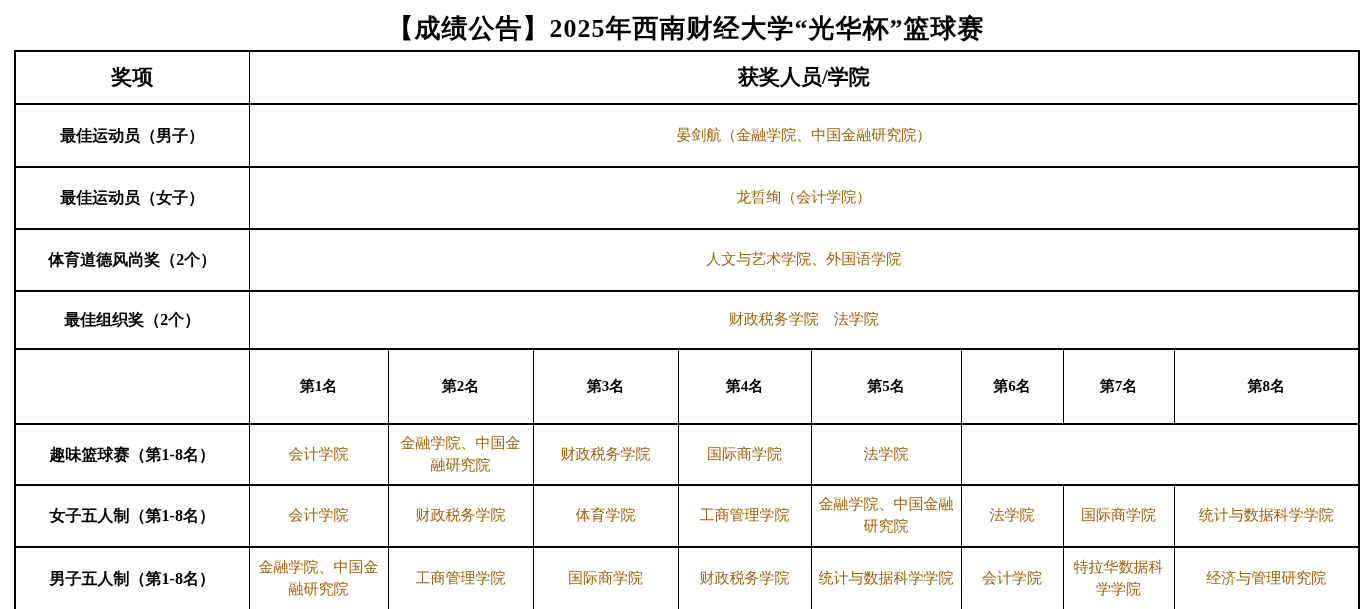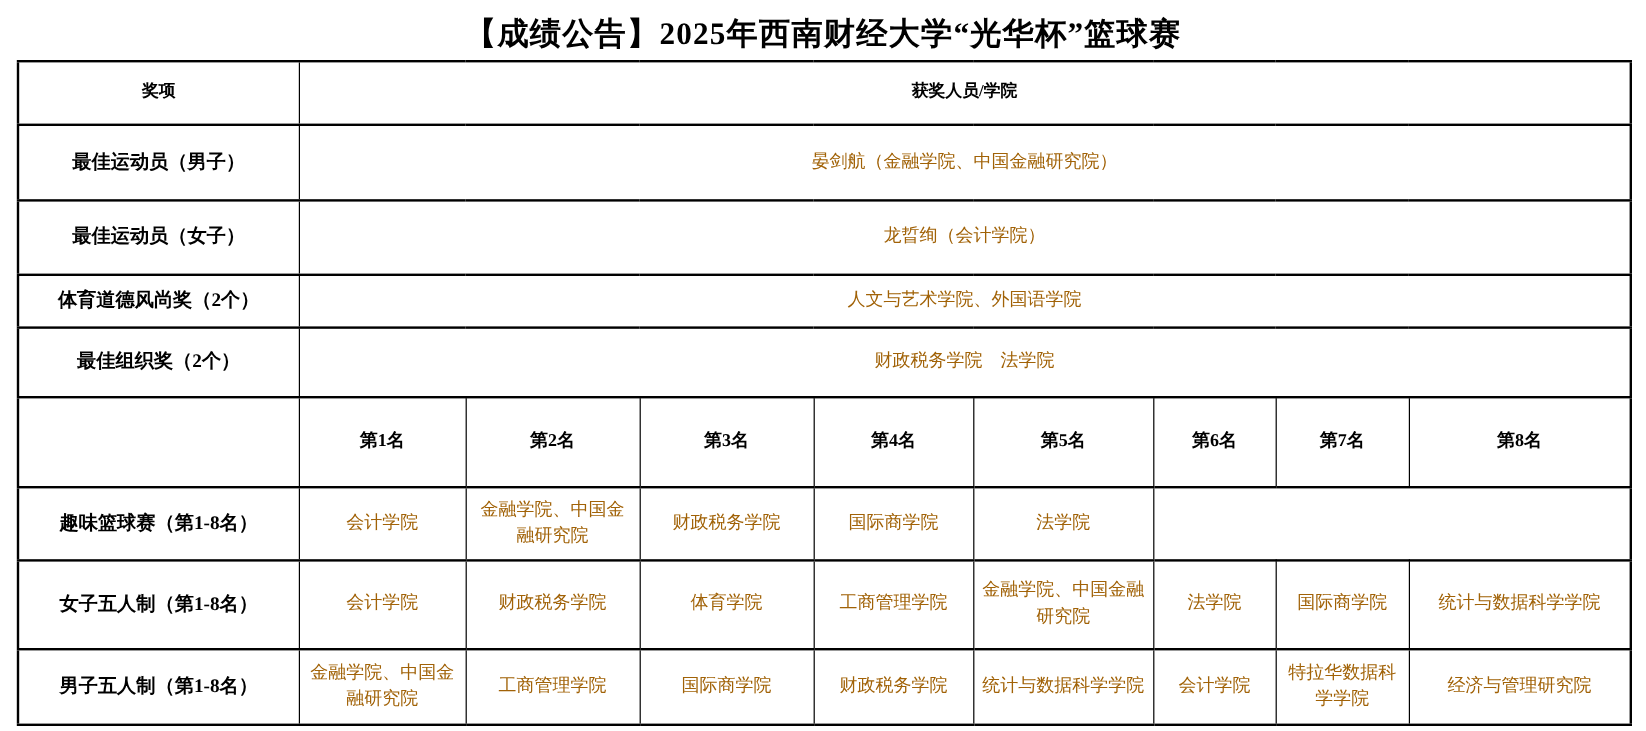--- a/index.html
+++ b/index.html
@@ -40,35 +40,35 @@
     vertical-align: middle;
     padding: 2px 6px;
     line-height: 1.45;
     overflow: hidden;
   }
   .results th {
     font-weight: bold;
     color: #000000;
     font-size: 16px;
   }
-  .results .top-header th { font-size: 14px; }
+  .results .top-header th { font-size: 21px; }
   .results td {
     font-weight: normal;
     color: #a16207;
     font-size: 15px;
   }
   .results .rank-header th { font-size: 15px; }
   .row-h-head  { height: 53px; }
   .row-h-award1 { height: 63px; margin-left: 17px; }
   .row-h-award2 { height: 62px; padding-left: 38px; }
-  .row-h-award3 { height: 44px; }
+  .row-h-award3 { height: 62px; }
   .row-h-award4 { height: 58px; }
   .row-h-rankhdr { height: 75px; }
   .row-h-rank1 { height: 61px; }
-  .row-h-rank2 { height: 74px; }
+  .row-h-rank2 { height: 62px; }
   .row-h-rank3 { height: 63px; padding-left: 20px; }
 </style>
 </head>
 <body>
 
 <div class="page-title">【成绩公告】2025年西南财经大学“光华杯”篮球赛</div>
 
 <table class="results">
   <colgroup>
     <col style="width:234px">

